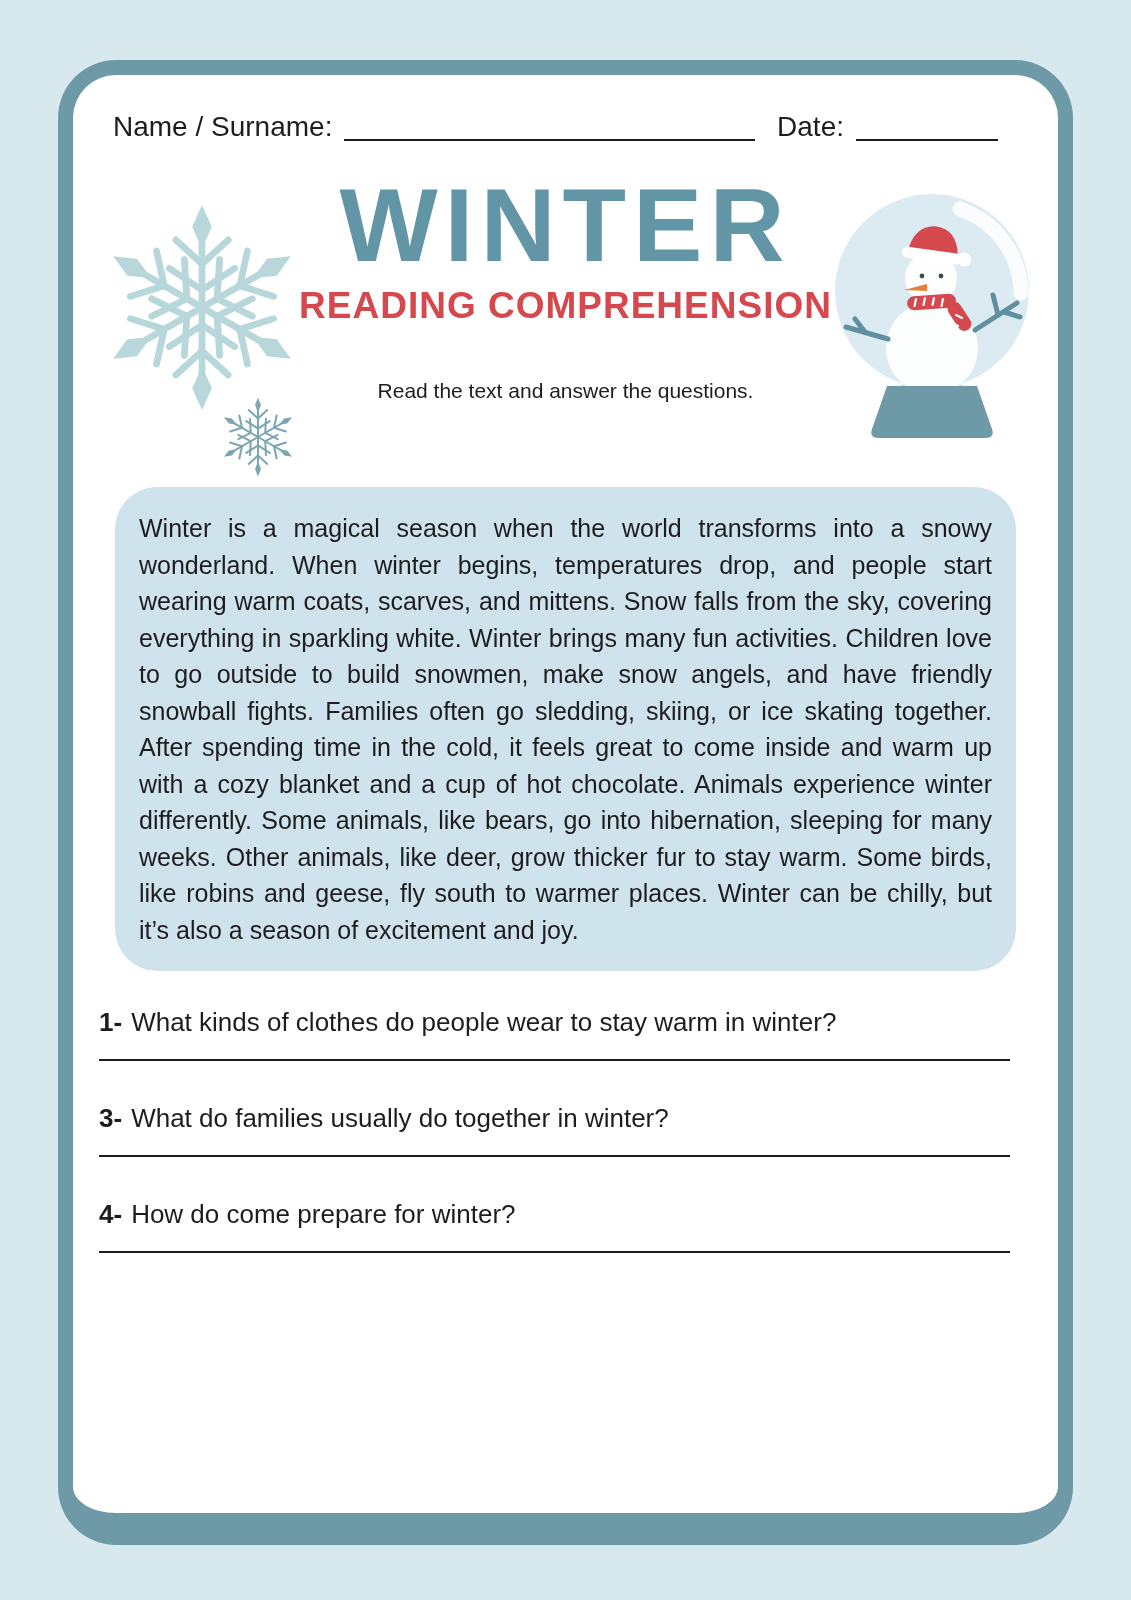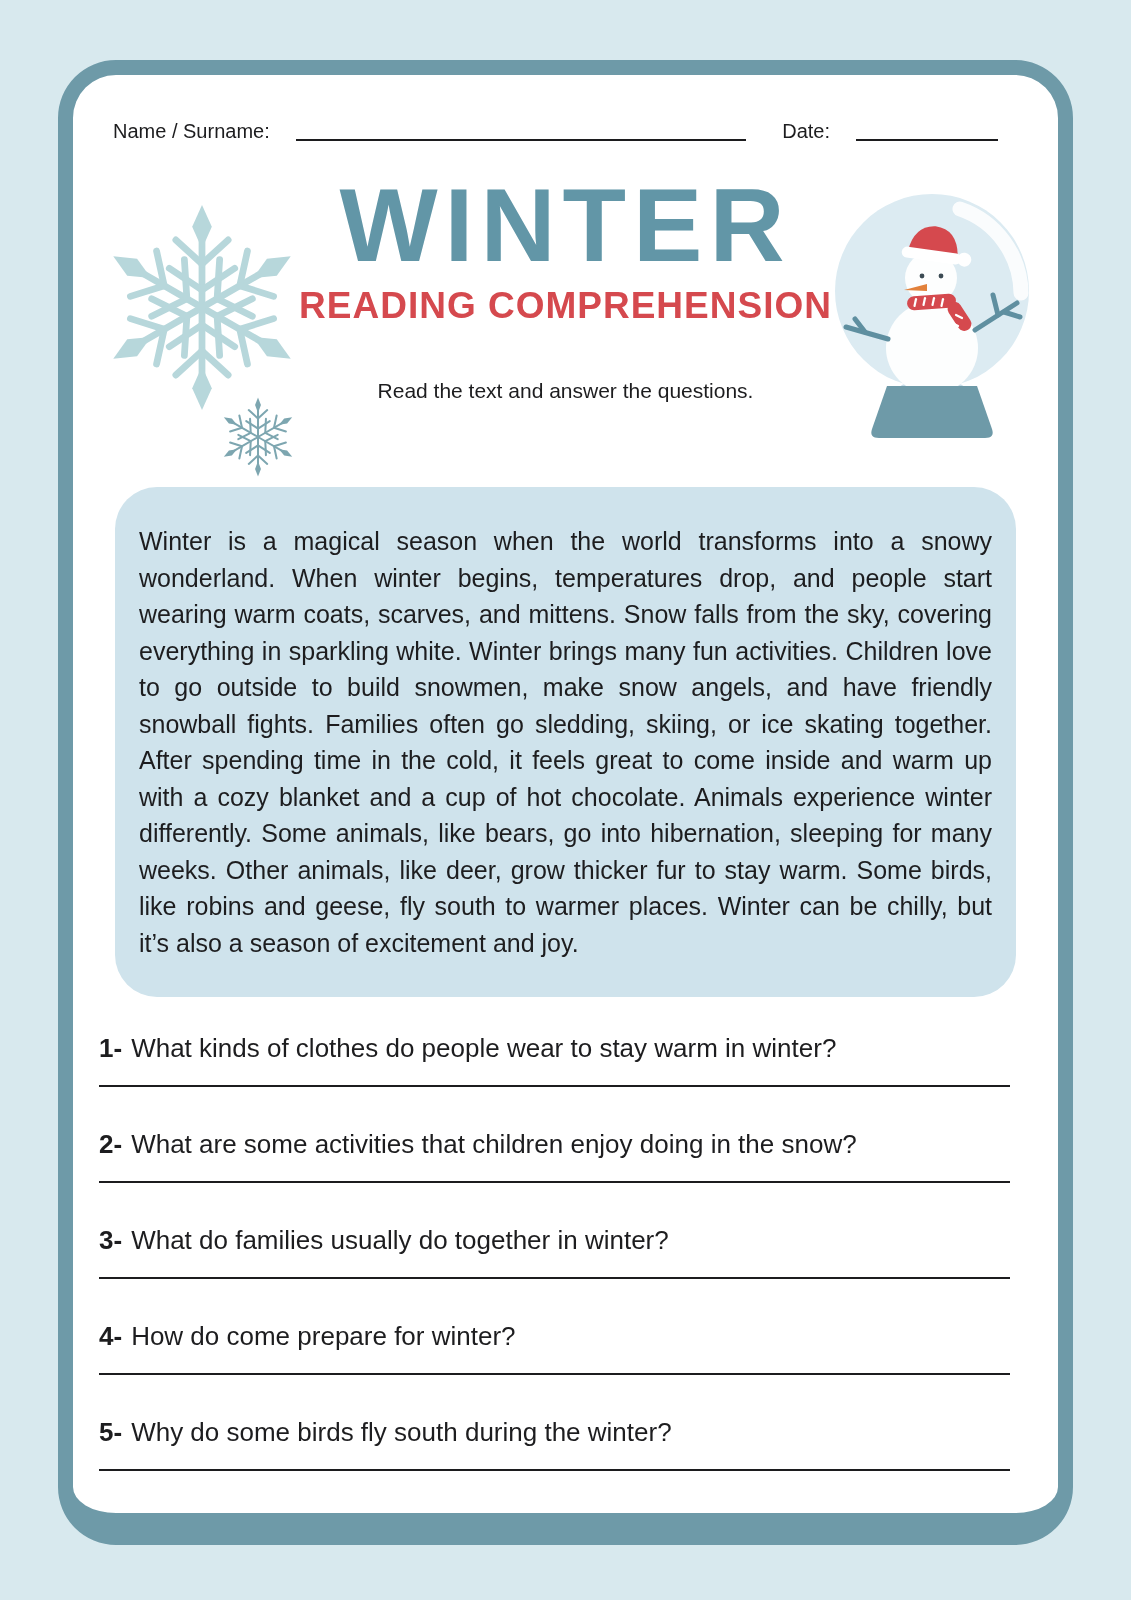--- a/index.html
+++ b/index.html
@@ -29,23 +29,22 @@
     position:absolute;left:58px;right:58px;top:60px;bottom:55px;
     background:#ffffff;
     border:15px solid var(--accent-teal);
     border-bottom-width:32px;
     border-radius:58px;
   }
   
   .header-row{
     display:flex;align-items:flex-end;
     margin:36px 56px 0 40px;
-    font-size:20px;
+    font-size:28px;
     white-space:nowrap;
-    gap:14px;
   }
   .write-line{
     border-bottom:2.5px solid #1c1c1e;
     height:30px;
   }
   .name-line{flex:1;margin:0 22px 2px 12px;}
   .date-line{width:142px;margin:0 4px 2px 12px;}
   
   .title-area{position:relative;height:314px;margin-top:4px;}
   .title-block{position:relative;text-align:center;z-index:2;}
@@ -66,21 +65,21 @@
     color:var(--ink);
   }
   .flake-large{position:absolute;left:20px;top:12px;width:218px;height:245px;color:var(--snowflake-large);z-index:1;}
   .flake-small{position:absolute;left:143px;top:222px;width:84px;height:84px;color:var(--snowflake-small);z-index:1;}
   .snow-globe{position:absolute;right:26px;top:16px;width:200px;height:252px;z-index:1;}
   
   .passage{
     margin:0 42px;
     background:var(--passage-bg);
     border-radius:42px;
-    padding:36px 24px;
+    padding:23px 24px;
     font-size:25px;line-height:1.46;
     text-align:justify;
     color:var(--ink);
   }
   
   .questions{margin:0 48px 0 26px;}
   .question{margin-top:42px;font-size:26px;}
   .question:first-child{margin-top:36px;}
   .q-num{font-weight:bold;margin-right:9px;}
   .answer-line{
@@ -200,35 +199,27 @@
 
     <div class="passage">Winter is a magical season when the world transforms into a snowy wonderland. When winter begins, temperatures drop, and people start wearing warm coats, scarves, and mittens. Snow falls from the sky, covering everything in sparkling white. Winter brings many fun activities. Children love to go outside to build snowmen, make snow angels, and have friendly snowball fights. Families often go sledding, skiing, or ice skating together. After spending time in the cold, it feels great to come inside and warm up with a cozy blanket and a cup of hot chocolate. Animals experience winter differently. Some animals, like bears, go into hibernation, sleeping for many weeks. Other animals, like deer, grow thicker fur to stay warm. Some birds, like robins and geese, fly south to warmer places. Winter can be chilly, but it’s also a season of excitement and joy.</div>
 
     <div class="questions">
 
       <div class="question">
         <span class="q-num">1-</span><span>What kinds of clothes do people wear to stay warm in winter?</span>
         <div class="answer-line"></div>
       </div>
 
-      <div class="question">
-        <span class="q-num">2-</span><span>What are some activities that children enjoy doing in the snow?</span>
-        <div class="answer-line"></div>
-      </div>
 
       <div class="question">
         <span class="q-num">3-</span><span>What do families usually do together in winter?</span>
         <div class="answer-line"></div>
       </div>
 
       <div class="question">
         <span class="q-num">4-</span><span>How do come prepare for winter?</span>
         <div class="answer-line"></div>
       </div>
 
-      <div class="question">
-        <span class="q-num">5-</span><span>Why do some birds fly south during the winter?</span>
-        <div class="answer-line"></div>
-      </div>
 
     </div>
   </div>
 </div>
 
 </body></html>

